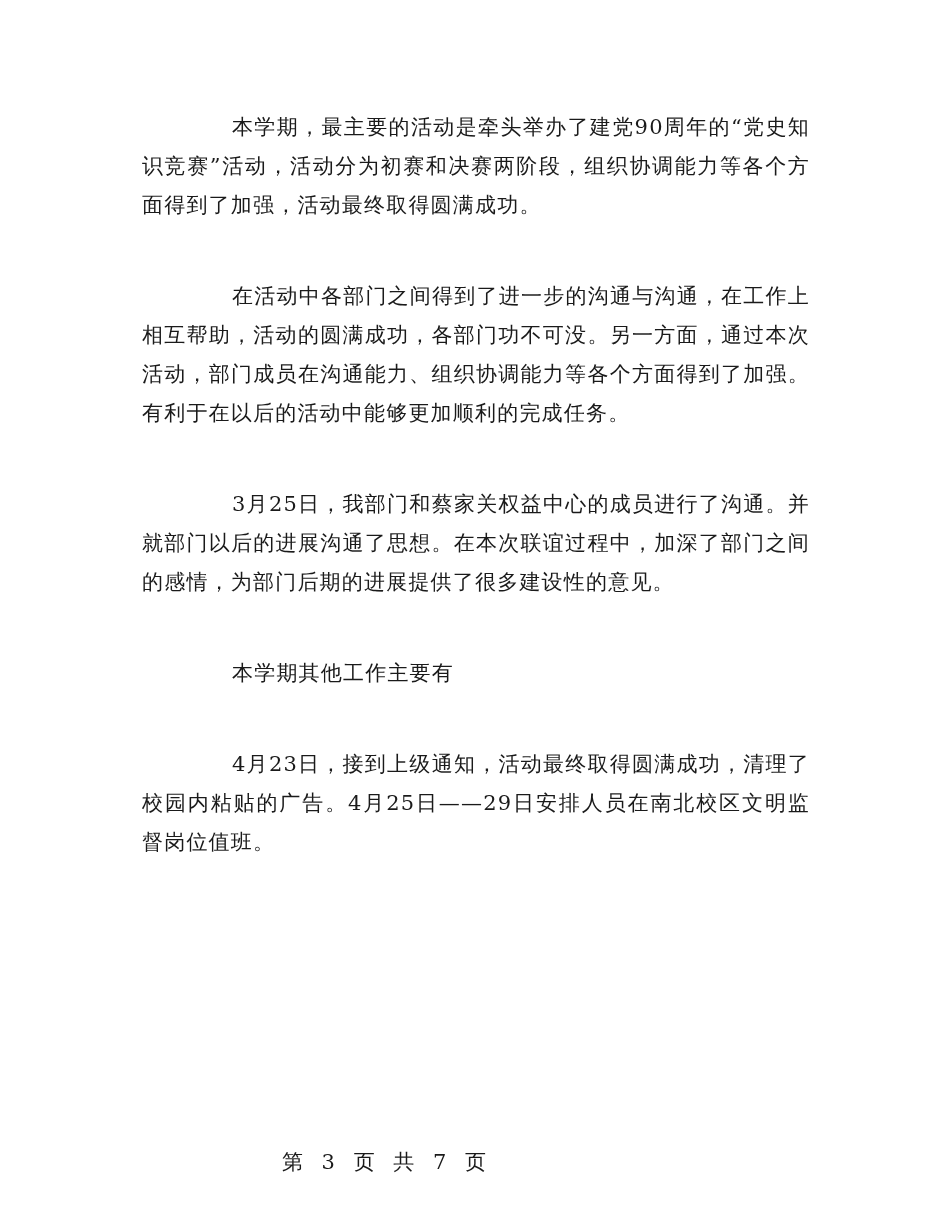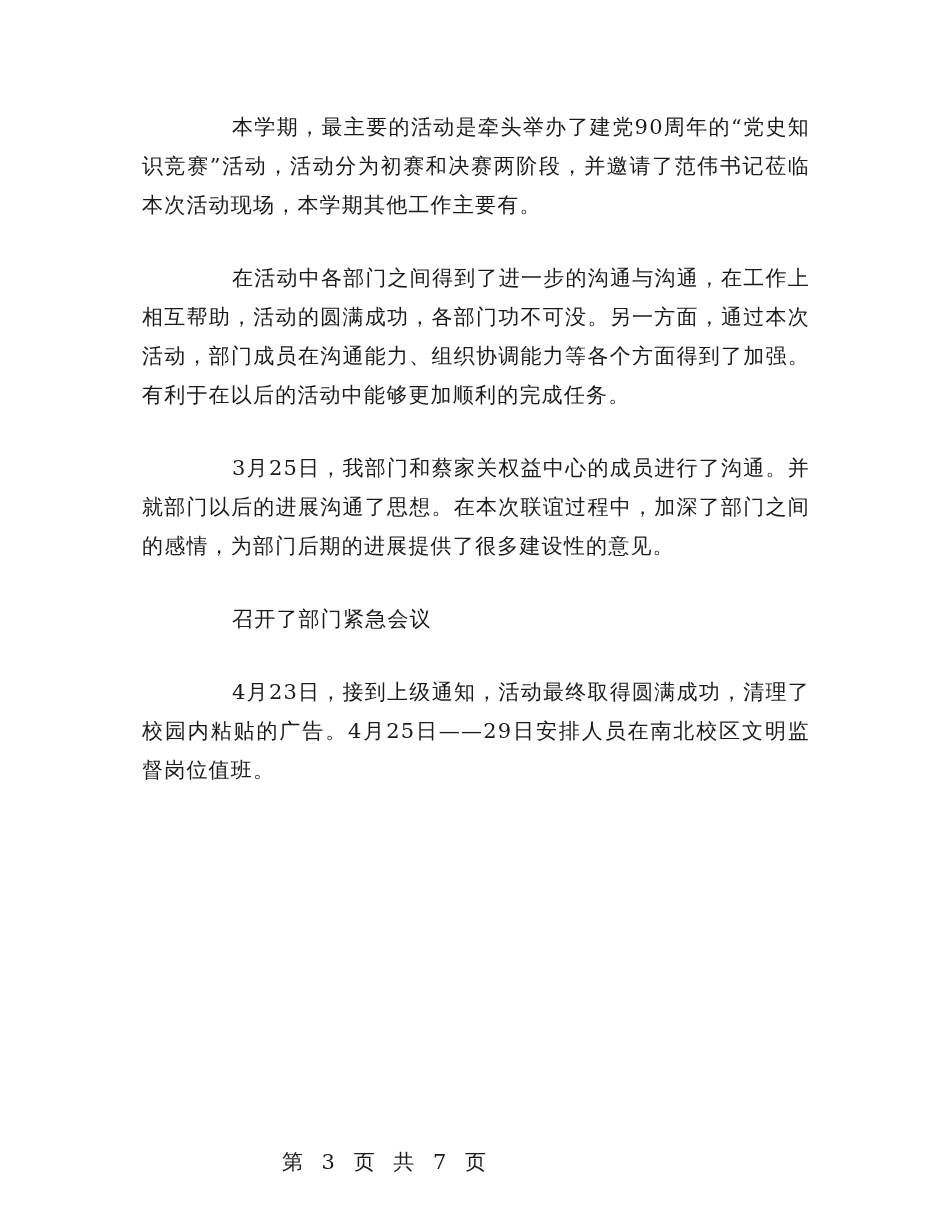--- a/index.html
+++ b/index.html
@@ -1,29 +1,29 @@
 <!DOCTYPE html>
 <html><head>
 <meta charset="utf-8">
 <style>
   html, body { margin: 0; padding: 0; background: #ffffff; }
   body { width: 950px; height: 1230px; position: relative; overflow: hidden;
          font-family: "DejaVu Serif", "Liberation Serif", serif; color: #1a1a1a; }
   .page { position: absolute; left: 142px; top: 108px; width: 668px; }
   .para { margin: 0; font-size: 21px; line-height: 39px; letter-spacing: 1.2px;
           text-align: justify; text-indent: 90px; }
-  .para + .para { margin-top: 34px; }
+  .para + .para { margin-top: 52px; }
   .heading { text-indent: 90px; }
   .footer { position: absolute; left: 0; width: 774px; top: 1148px; text-align: center;
             font-size: 21px; letter-spacing: 6px; }
 </style>
 </head>
 <body>
 
 <div class="page">
-  <p class="para">本学期，最主要的活动是牵头举办了建党90周年的“党史知识竞赛”活动，活动分为初赛和决赛两阶段，并邀请了范伟书记莅临本次活动现场，本学期其他工作主要有。</p>
+  <p class="para">本学期，最主要的活动是牵头举办了建党90周年的“党史知识竞赛”活动，活动分为初赛和决赛两阶段，组织协调能力等各个方面得到了加强，活动最终取得圆满成功。</p>
   <p class="para">在活动中各部门之间得到了进一步的沟通与沟通，在工作上相互帮助，活动的圆满成功，各部门功不可没。另一方面，通过本次活动，部门成员在沟通能力、组织协调能力等各个方面得到了加强。有利于在以后的活动中能够更加顺利的完成任务。</p>
   <p class="para">3月25日，我部门和蔡家关权益中心的成员进行了沟通。并就部门以后的进展沟通了思想。在本次联谊过程中，加深了部门之间的感情，为部门后期的进展提供了很多建设性的意见。</p>
-  <p class="para">召开了部门紧急会议</p>
+  <p class="para">本学期其他工作主要有</p>
   <p class="para">4月23日，接到上级通知，活动最终取得圆满成功，清理了校园内粘贴的广告。4月25日——29日安排人员在南北校区文明监督岗位值班。</p>
 </div>
 
 <div class="footer">第 3 页 共 7 页</div>
 
 </body></html>

